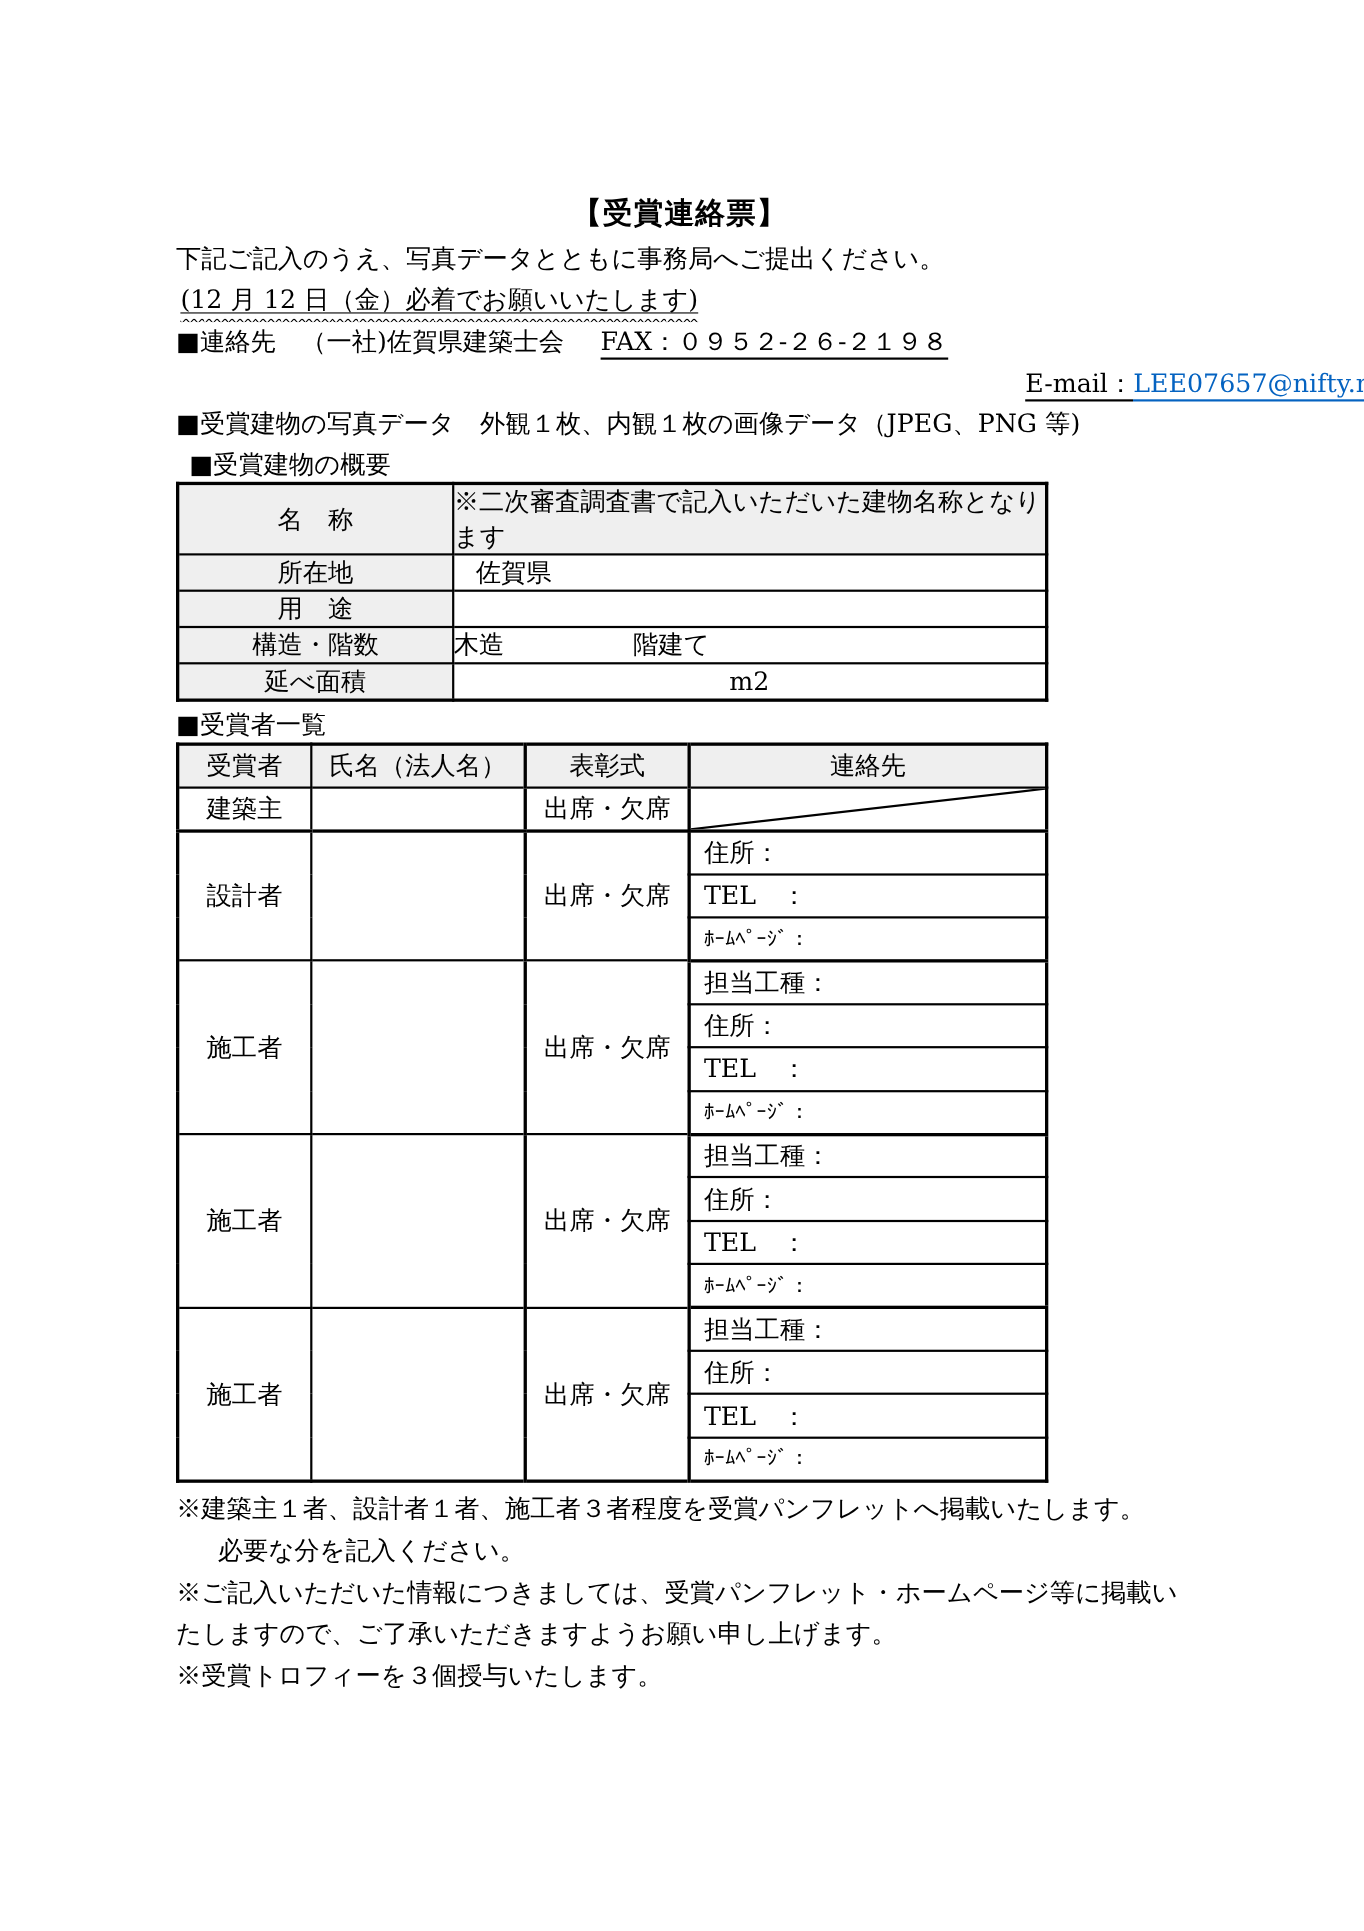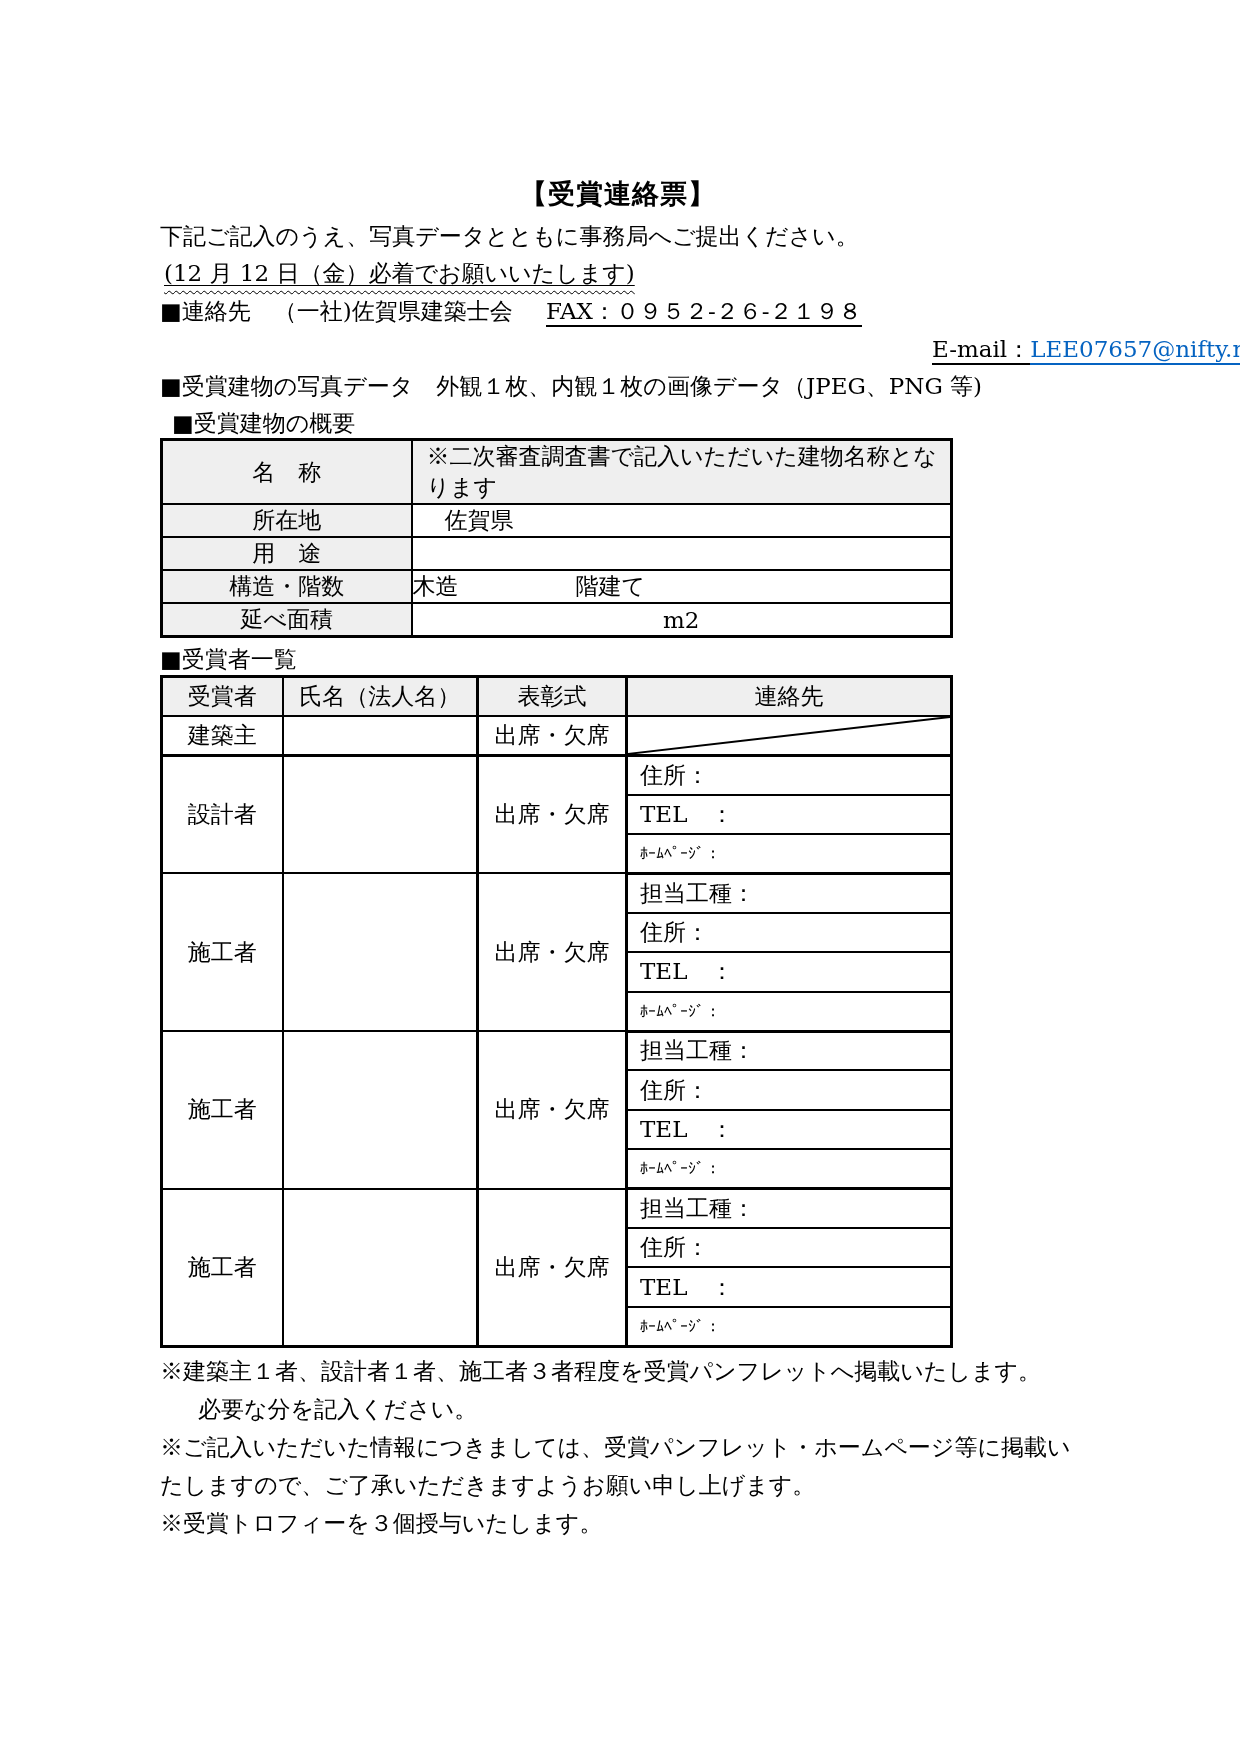--- a/index.html
+++ b/index.html
@@ -37,29 +37,29 @@
   table{border-collapse:collapse;table-layout:fixed;}
   td{border:2px solid #000;font-size:23px;padding:0;vertical-align:middle;overflow:hidden;}
   .tbl{position:absolute;left:0;border:3px solid #000;}
   .tbl1{top:438px;width:790px;border-radius:18px;}
   .tbl2{top:675px;width:790px;}
   .tbl1 tr{height:26px;}
   .tbl1 tr.r1{height:42px;}
   .tbl2 tr{height:39.4px;}
   .g{background:#EFEFEF;}
   .lab{text-align:center;}
-  .pad{padding-left:14px;}
-  .pad-loc{padding-left:32px;}
+  .pad{padding-left:0;}
+  .pad-loc{padding-left:20px;}
   .pad-str{}
   .w-structure1{display:inline-block;width:163px;}
   .ctr{text-align:center;}
   .c3{border-left-width:3px;border-right-width:3px;}
   .be td{border-bottom-width:3px;}
   .sub{padding-left:12px;}
-  .small{font-size:16px;}
+  .small{font-size:19px;}
   .diag-cell{position:relative;}
   .diag-cell svg{position:absolute;left:0;top:0;width:100%;height:100%;display:block;}
   .note{font-size:23px;}
   .n1{left:0;top:1356px;}
   .n2{left:38px;top:1394px;}
   .n3{left:0;top:1432px;}
   .n4{left:0;top:1470px;}
   .n5{left:0;top:1508px;}
 </style>
 </head>

